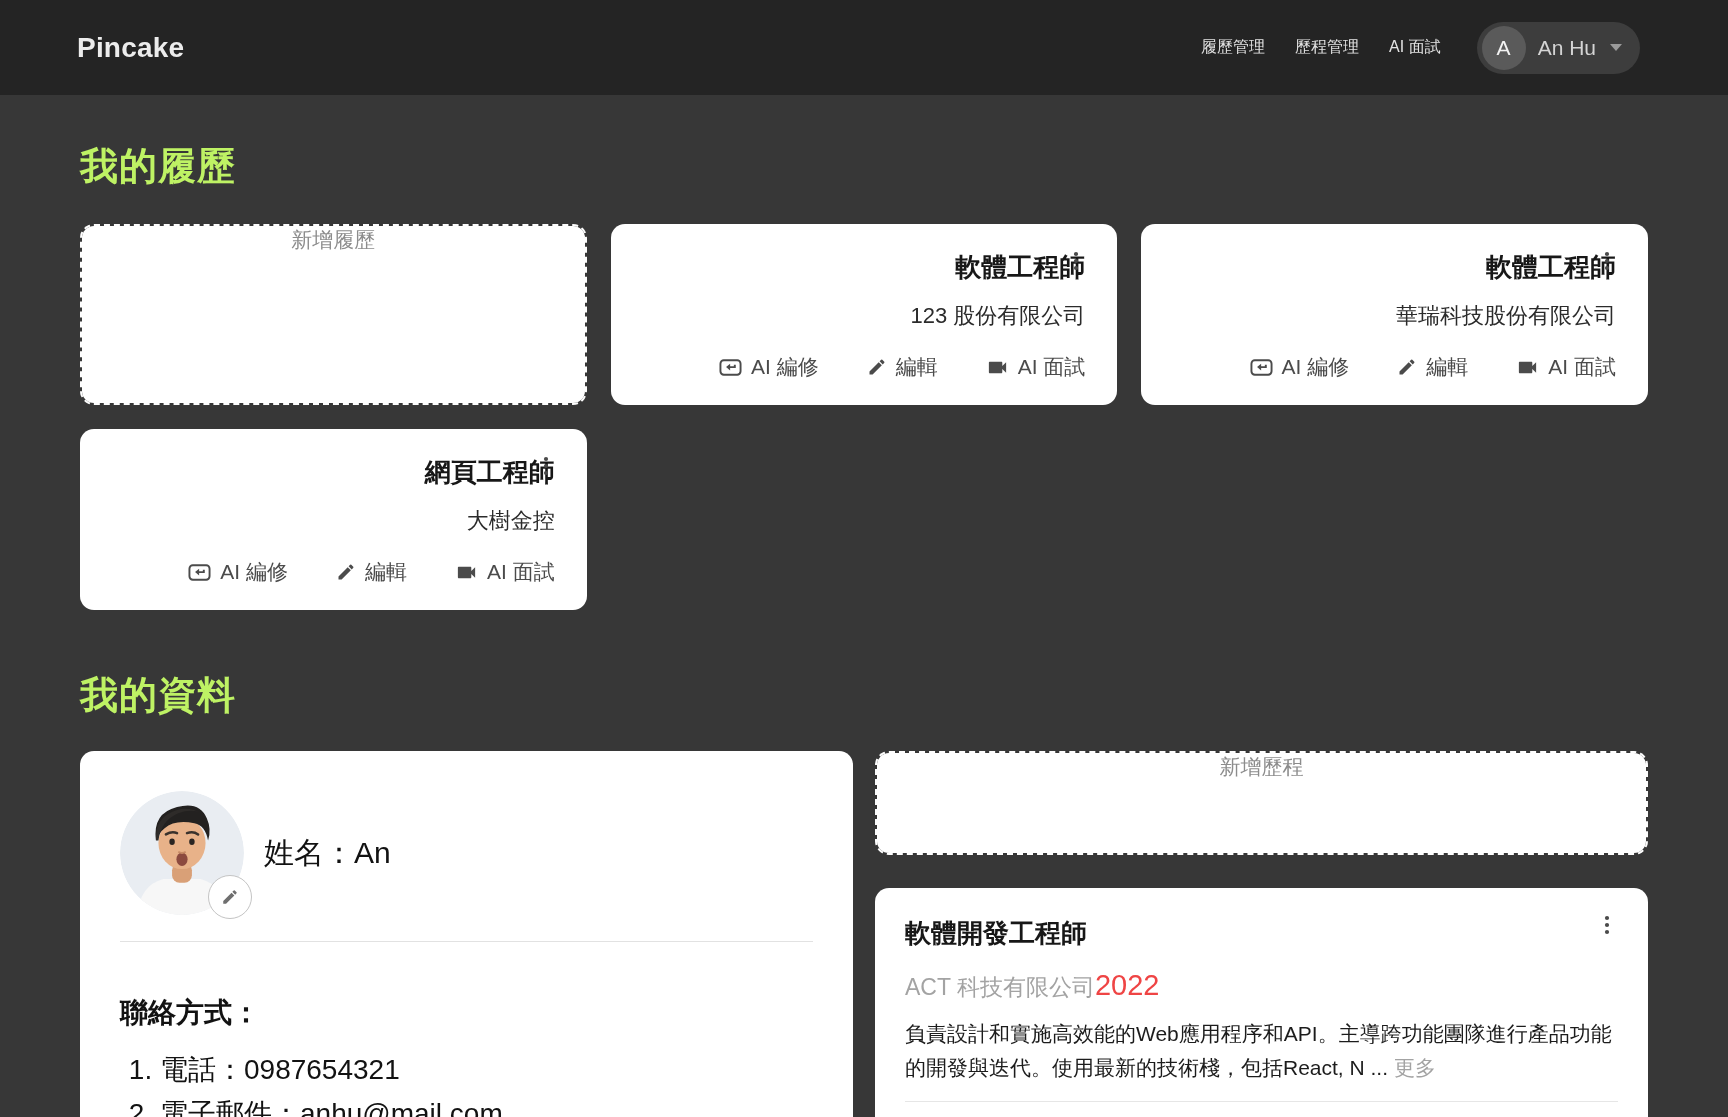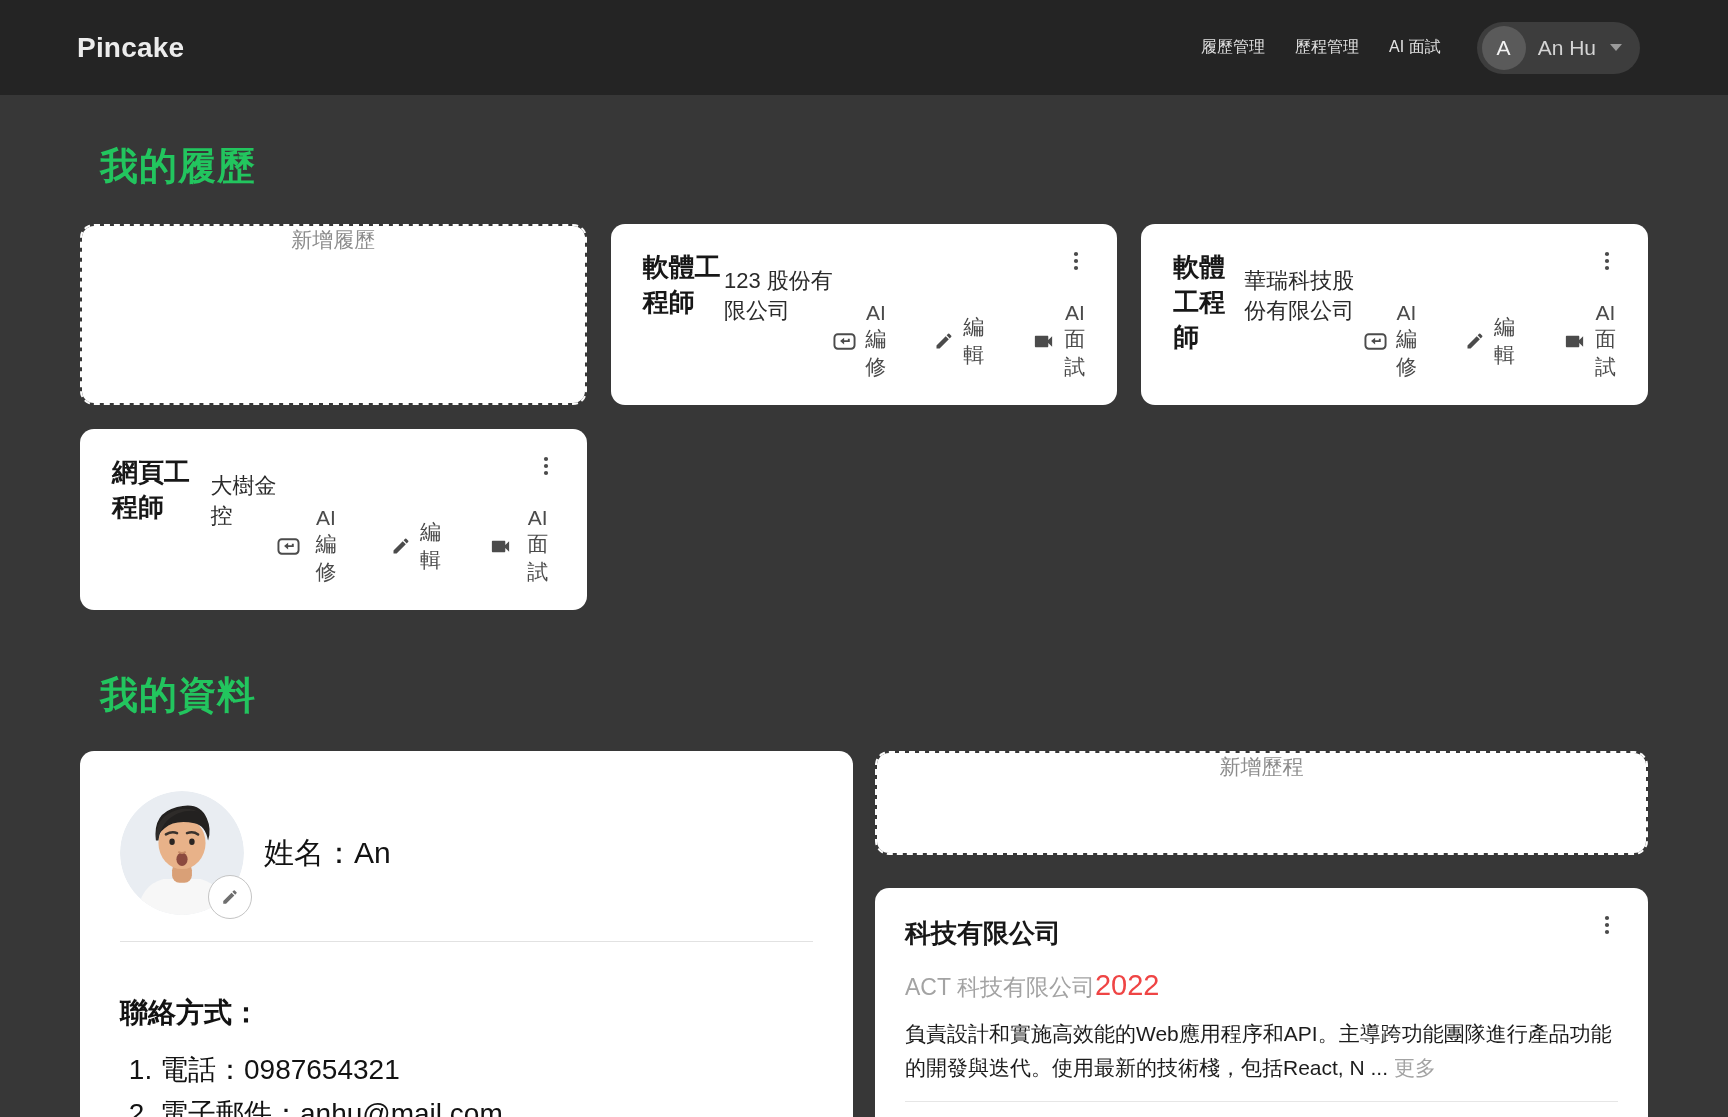--- a/index.html
+++ b/index.html
@@ -28,39 +28,39 @@
     color:#f2f2f2; font-size:21px;
   }
   .user-name { font-size:21px; color:#d4d4d4; }
   .caret {
     width:0; height:0; border-left:6px solid transparent; border-right:6px solid transparent;
     border-top:7px solid #9a9a9a; margin-left:2px;
   }
   
   .content { padding:0 80px; }
   .section-heading {
-    font-size:38px; font-weight:700; color:#22c55e; letter-spacing:1px;margin-left:20px;
+    font-size:38px; font-weight:700; color:#bef264; letter-spacing:1px;
   }
   .h-resumes { margin-top:46px; margin-bottom:32px; }
   .h-profile { margin-top:60px; margin-bottom:30px; }
   .cards-grid {
     display:grid; grid-template-columns:repeat(3,1fr);
     gap:24px; grid-auto-rows:181px;
   }
   .card {
     background:#fff; border-radius:14px; position:relative;
   }
   .dashed-card {
     background:#fff; background-clip:padding-box;
     border:2px dashed #fdfdfd; border-radius:14px;
     display:flex; align-items:flex-start; justify-content:center;
     cursor:pointer; width:100%;
   }
   .dashed-label { font-size:21px; color:#8c8c8c; }
-  .resume-card { padding:26px 32px 24px 32px; display:flex; flex-direction:row; }
+  .resume-card { padding:26px 32px 24px 32px; display:flex; flex-direction:column;align-items:flex-end; }
   .card-title { font-size:26px; font-weight:700; color:#171717; }
   .card-company { font-size:22px; color:#2b2b2b; margin-top:16px; }
   .kebab-btn {
     position:absolute; top:22px; right:26px; width:30px; height:30px;
     display:flex; align-items:center; justify-content:center;
     background:none; border:none; cursor:pointer;
   }
   .actions-row { margin-top:auto; display:flex; align-items:center; gap:48px; }
   .action-item {
     display:flex; align-items:center; gap:9px;
@@ -287,21 +287,21 @@
       <button class="dashed-card add-history">
         <span class="dashed-label">新增歷程</span>
       </button>
 
       <div class="card exp-card">
         <button class="kebab-btn">
           <svg width="24" height="24" viewBox="0 0 24 24" style="color:#4a4a4a">
               <use href="#i-kebab"></use>
             </svg>
         </button>
-        <div class="exp-title">科技有限公司</div>
+        <div class="exp-title">軟體開發工程師</div>
         <div class="exp-meta">
           <span class="exp-company">ACT 科技有限公司</span>
           <span class="exp-year">2022</span>
         </div>
         <div class="exp-desc"><span>負責設計和實施高效能的Web應用程序和API。主導跨功能團隊進行產品功能的開發與迭代。使用最新的技術棧，包括React, N  ...</span> <span class="more-link">更多</span></div>
         <hr class="exp-divider">
 
       </div>
     </div>
 

